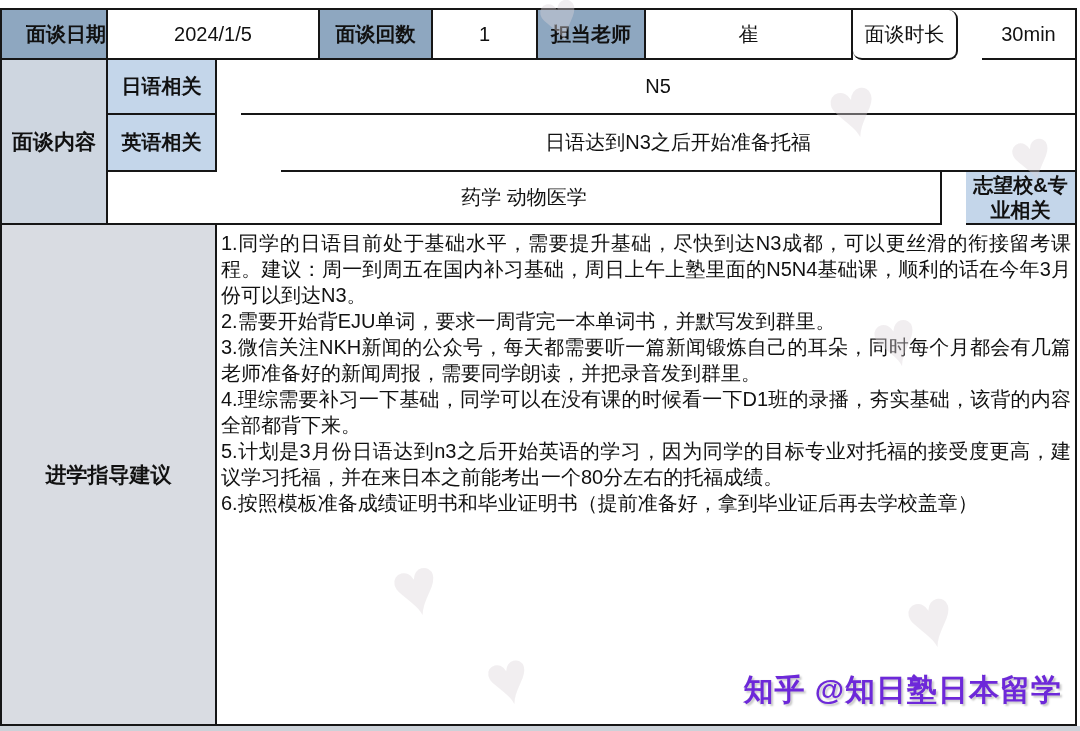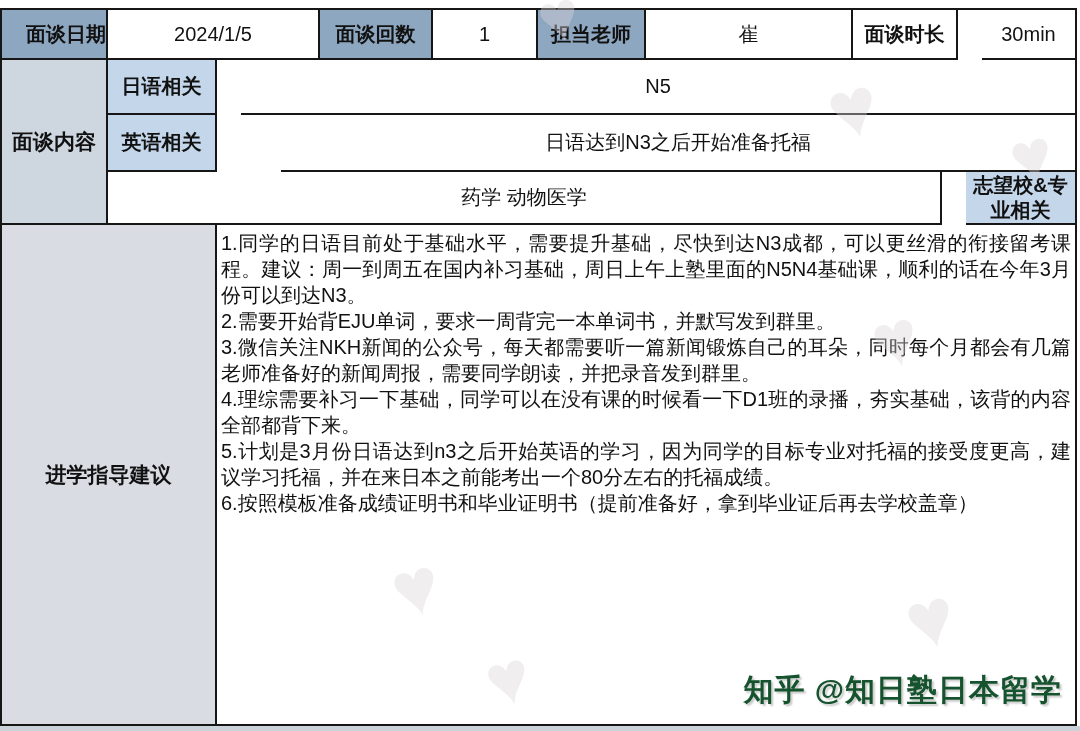--- a/index.html
+++ b/index.html
@@ -25,21 +25,21 @@
     border-bottom: 2px solid #161616;
     display: flex;
     align-items: center;
     justify-content: center;
     text-align: center;
     font-size: 20px;
     overflow: hidden;
   }
   .cell:last-child { border-right: none; margin-left: 24px; }
   .hdr { background: #8ea7c0; font-weight: bold; }
-  .bold { font-weight: bold; }
+  .bold { font-weight: normal; border-radius: 9px; }
   
   .row1 { display: flex; height: 50px; flex: none; }
   .w-c1 { width: 106px; padding-left: 24px; } .w-c2 { width: 212px; } .w-c3 { width: 113px; }
   .w-c4 { width: 105px; } .w-c5 { width: 108px; } .w-c6 { width: 207px; }
   .w-c7 { width: 105px; } .w-c8 { flex: 1; }
   
   .sec2 { display: flex; height: 165px; flex: none; }
   .sec2-left {
     width: 106px; flex: none;
     background: #ced6e0; font-weight: bold; font-size: 21px; text-align: center;
@@ -74,21 +74,21 @@
     position: absolute; left: 0; bottom: 0;
     width: 100%; height: 5px;
     background: #ccd2d9;
   }
   .credit {
     position: absolute;
     right: 18px; top: 670px;
     font-size: 30px;
     font-weight: bold;
     letter-spacing: 1px;
-    color: #14532d;
+    color: #6d28d9;
     text-shadow: 0 0 1px #d9d9d9, 2px 2px 2px #c9c9c9, -1px -1px 0 #ffffff;
     z-index: 5;
   }
   .wm-heart {
     position: absolute;
     color: rgba(221, 212, 218, 0.40);
     z-index: 4;
     pointer-events: none;
     transform: rotate(-14deg);
     line-height: 1;

